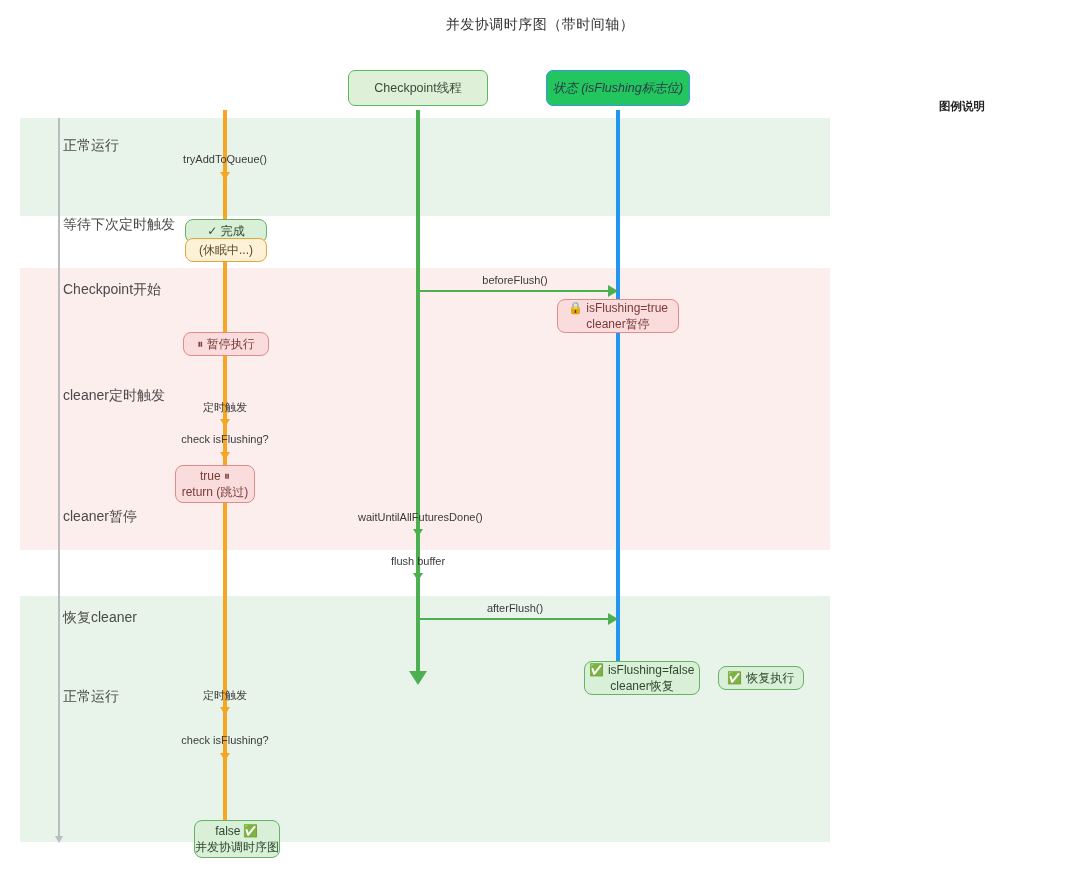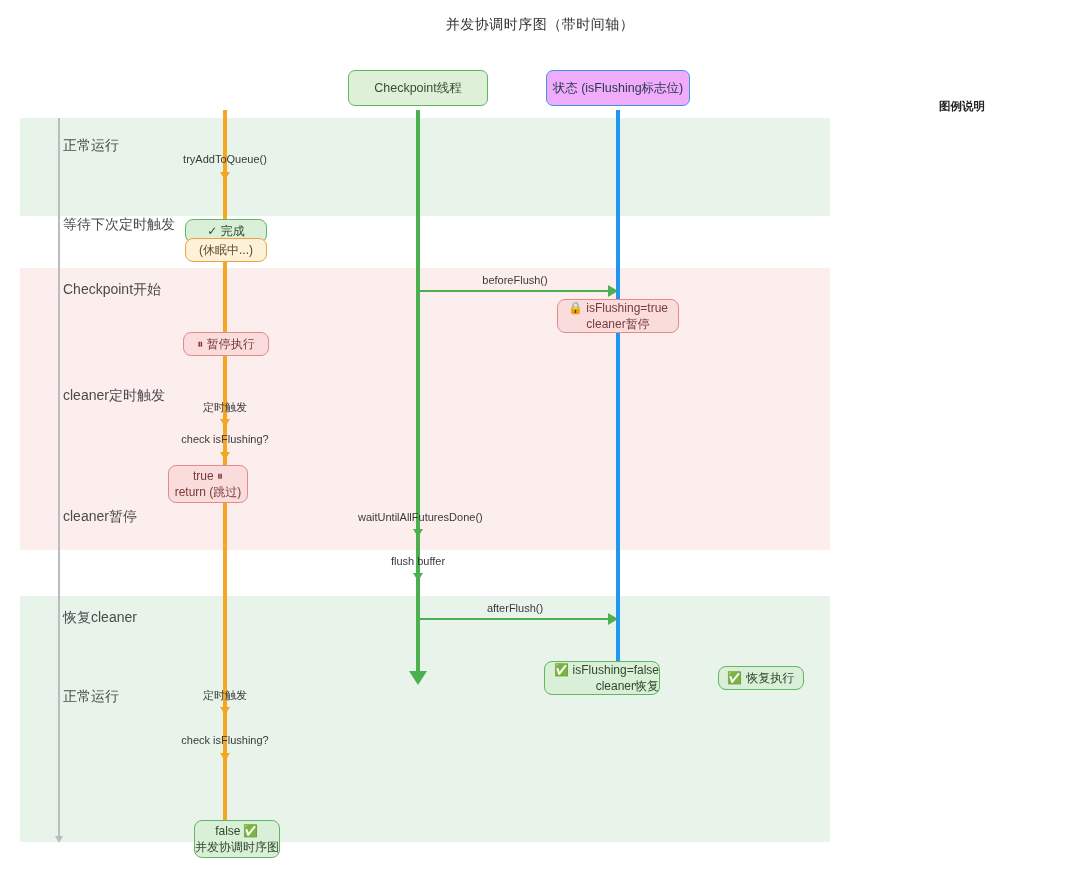--- a/index.html
+++ b/index.html
@@ -39,21 +39,21 @@
   .tick-arrow.green{border-top:8px solid #4caf50;}
 
   
   .actor{
     position:absolute;height:36px;border-radius:7px;
     display:flex;align-items:center;justify-content:center;
     font-size:12.5px;box-sizing:border-box;
   }
   .actor.orange{background:#fdf0d5;border:1.6px solid #e8a33d;color:#4a4a4a;}
   .actor.green{background:#dff0d8;border:1.6px solid #5cb85c;color:#3a4a3a;}
-  .actor.blue{background:#f0abfc;border:1.6px solid #3b97e3;color:#2a3a4a;}
+  .actor.blue{background:#22c55e;border:1.6px solid #3b97e3;color:#2a3a4a;font-style:italic;}
 
   
   .nodebox{
     position:absolute;border-radius:8px;box-sizing:border-box;
     display:flex;flex-direction:column;align-items:center;justify-content:center;
     font-size:12px;line-height:16px;text-align:center;
   }
   .nodebox.green{background:#d9efd7;border:1.4px solid #63b463;color:#2e4a2e;margin-top:34px;}
   .nodebox.orange{background:#fdf1d8;border:1.4px solid #e8a33d;color:#5a4a2a;}
   .nodebox.red{background:#fadcdc;border:1.4px solid #e38a8a;color:#7a3a3a;}
@@ -147,21 +147,21 @@
   <div class="nodebox red" style="left:183px;top:332px;width:86px;height:24px;">
     <span>⏸ 暂停执行</span>
   </div>
 
   <div class="msg-label" style="left:180px;top:400px;width:90px;">定时触发</div>
   <div class="tick-arrow orange" style="left:220px;top:419px;"></div>
 
   <div class="msg-label" style="left:168px;top:433px;width:114px;">check isFlushing?</div>
   <div class="tick-arrow orange" style="left:220px;top:452px;"></div>
 
-  <div class="nodebox red" style="left:168px;top:465px;width:80px;height:38px;">
+  <div class="nodebox red" style="left:175px;top:465px;width:80px;height:38px;">
     <span>true ⏸</span>
     <span>return (跳过)</span>
   </div>
 
   <div class="msg-label" style="left:180px;top:688px;width:90px;">定时触发</div>
   <div class="tick-arrow orange" style="left:220px;top:707px;"></div>
 
   <div class="msg-label" style="left:168px;top:734px;width:114px;">check isFlushing?</div>
   <div class="tick-arrow orange" style="left:220px;top:753px;"></div>
 
@@ -184,21 +184,21 @@
   <div class="hstub" style="left:418px;top:606px;"></div>
   <div class="harrow" style="left:418px;top:618px;width:192px;"></div>
   <div class="harrow-head" style="left:608px;top:613px;"></div>
   <div class="msg-label" style="left:465px;top:602px;width:100px;">afterFlush()</div>
 
   <div class="nodebox red" style="left:557px;top:299px;width:122px;height:34px;">
     <span>🔒 isFlushing=true</span>
     <span>cleaner暂停</span>
   </div>
 
-  <div class="nodebox green" style="left:544px;top:627px;width:116px;height:34px;align-items:flex-end;">
+  <div class="nodebox green" style="left:584px;top:627px;width:116px;height:34px;">
     <span>✅ isFlushing=false</span>
     <span>cleaner恢复</span>
   </div>
 
   <div class="nodebox green" style="left:718px;top:632px;width:86px;height:24px;">
     <span>✅ 恢复执行</span>
   </div>
 
   <div class="legend-title" style="left:862px;top:99px;">图例说明</div>
 

